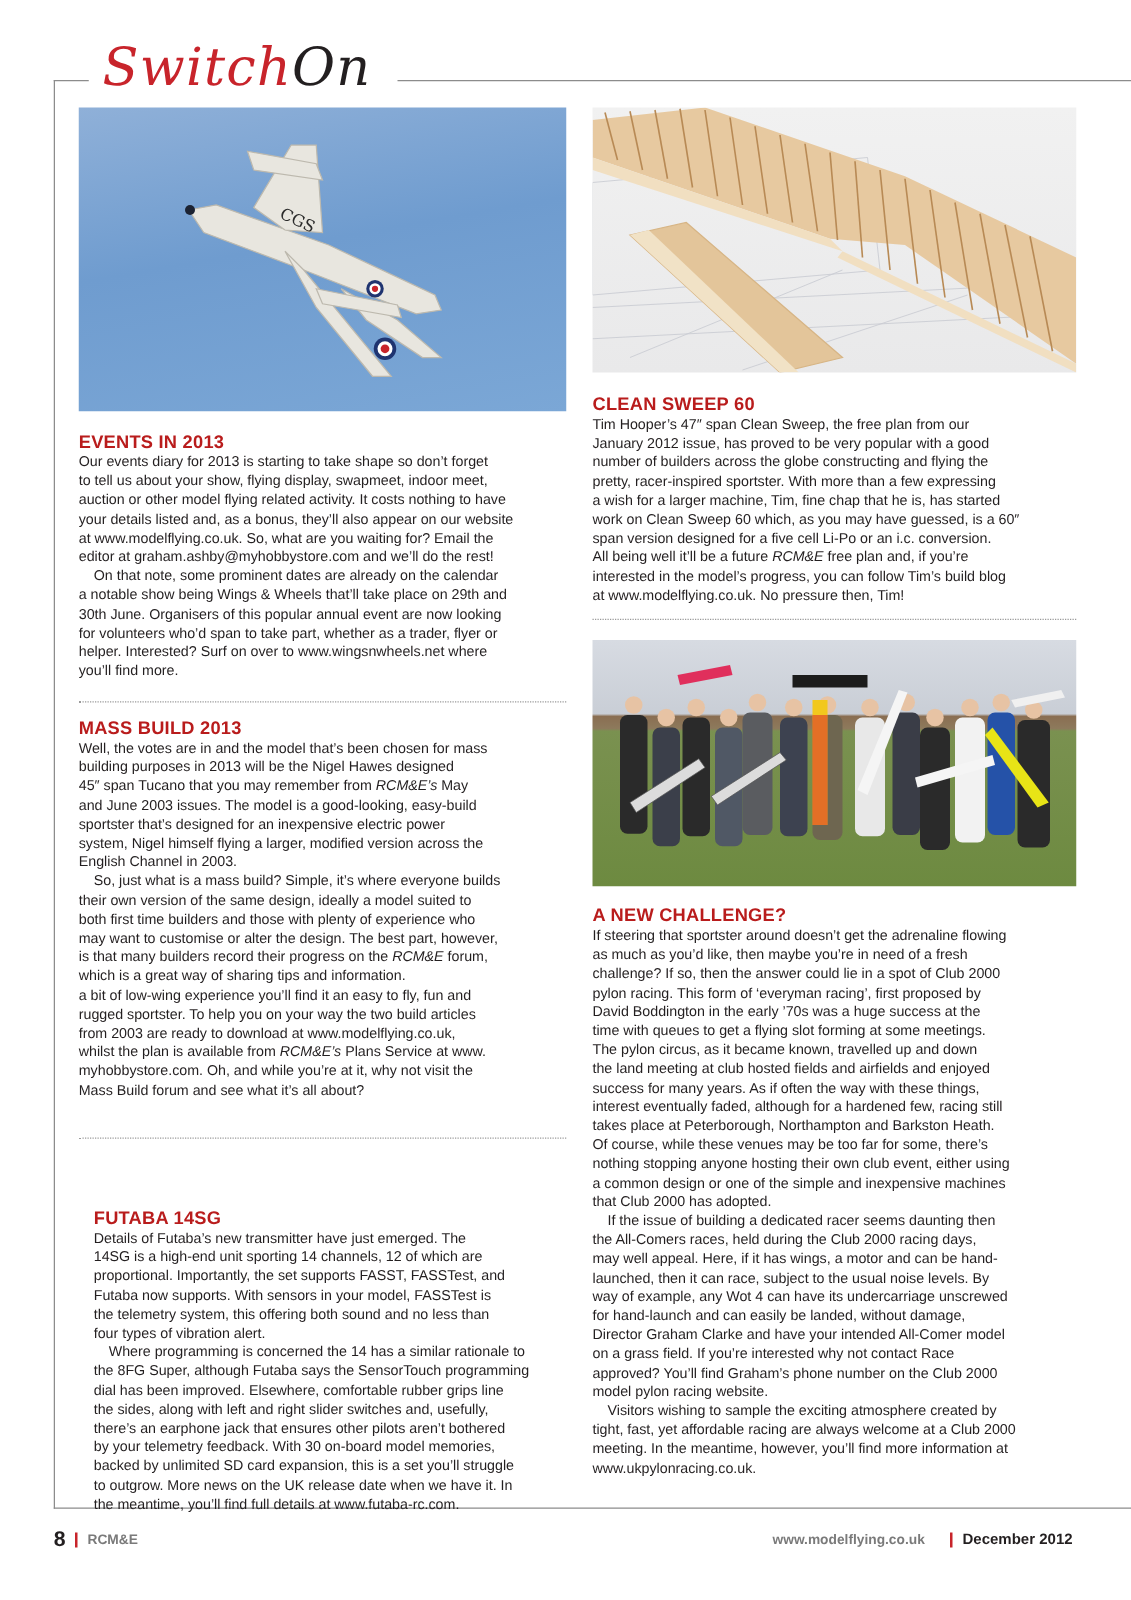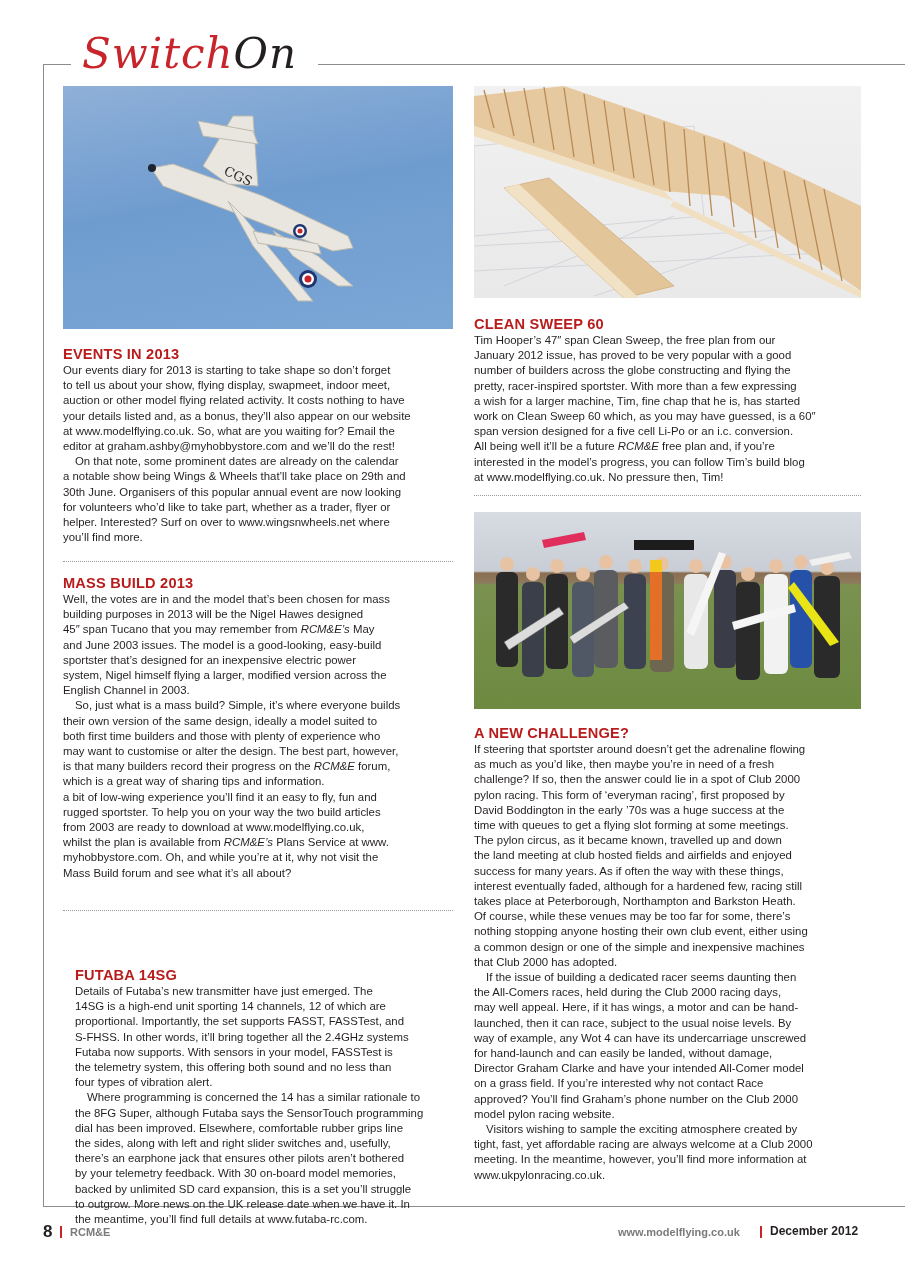--- a/index.html
+++ b/index.html
@@ -164,21 +164,21 @@
   <h2>EVENTS IN 2013</h2>
   <p>Our events diary for 2013 is starting to take shape so don’t forget</p>
   <p>to tell us about your show, flying display, swapmeet, indoor meet,</p>
   <p>auction or other model flying related activity. It costs nothing to have</p>
   <p>your details listed and, as a bonus, they’ll also appear on our website</p>
   <p>at www.modelflying.co.uk. So, what are you waiting for? Email the</p>
   <p>editor at graham.ashby@myhobbystore.com and we’ll do the rest!</p>
   <p class="indent">On that note, some prominent dates are already on the calendar</p>
   <p>a notable show being Wings &amp; Wheels that’ll take place on 29th and</p>
   <p>30th June. Organisers of this popular annual event are now looking</p>
-  <p>for volunteers who’d like to take part, whether as a trader, flyer or</p>
+  <p>for volunteers who’d span to take part, whether as a trader, flyer or</p>
   <p>helper. Interested? Surf on over to www.wingsnwheels.net where</p>
   <p>you’ll find more.</p>
 </div>
 <div class="dots dots-1"></div>
 
 <div class="section sec-mass">
   <h2>MASS BUILD 2013</h2>
   <p>Well, the votes are in and the model that’s been chosen for mass</p>
   <p>building purposes in 2013 will be the Nigel Hawes designed</p>
   <p><span>45″ span Tucano that you may remember from </span><span class="it">RCM&amp;E’s</span><span> May</span></p>
@@ -199,21 +199,20 @@
   <p>myhobbystore.com. Oh, and while you’re at it, why not visit the</p>
   <p>Mass Build forum and see what it’s all about?</p>
 </div>
 <div class="dots dots-2"></div>
 
 <div class="section sec-futaba">
   <h2>FUTABA 14SG</h2>
   <p>Details of Futaba’s new transmitter have just emerged. The</p>
   <p>14SG is a high-end unit sporting 14 channels, 12 of which are</p>
   <p>proportional. Importantly, the set supports FASST, FASSTest, and</p>
-  <p>S-FHSS. In other words, it’ll bring together all the 2.4GHz systems</p>
   <p>Futaba now supports. With sensors in your model, FASSTest is</p>
   <p>the telemetry system, this offering both sound and no less than</p>
   <p>four types of vibration alert.</p>
   <p class="indent">Where programming is concerned the 14 has a similar rationale to</p>
   <p>the 8FG Super, although Futaba says the SensorTouch programming</p>
   <p>dial has been improved. Elsewhere, comfortable rubber grips line</p>
   <p>the sides, along with left and right slider switches and, usefully,</p>
   <p>there’s an earphone jack that ensures other pilots aren’t bothered</p>
   <p>by your telemetry feedback. With 30 on-board model memories,</p>
   <p>backed by unlimited SD card expansion, this is a set you’ll struggle</p>

